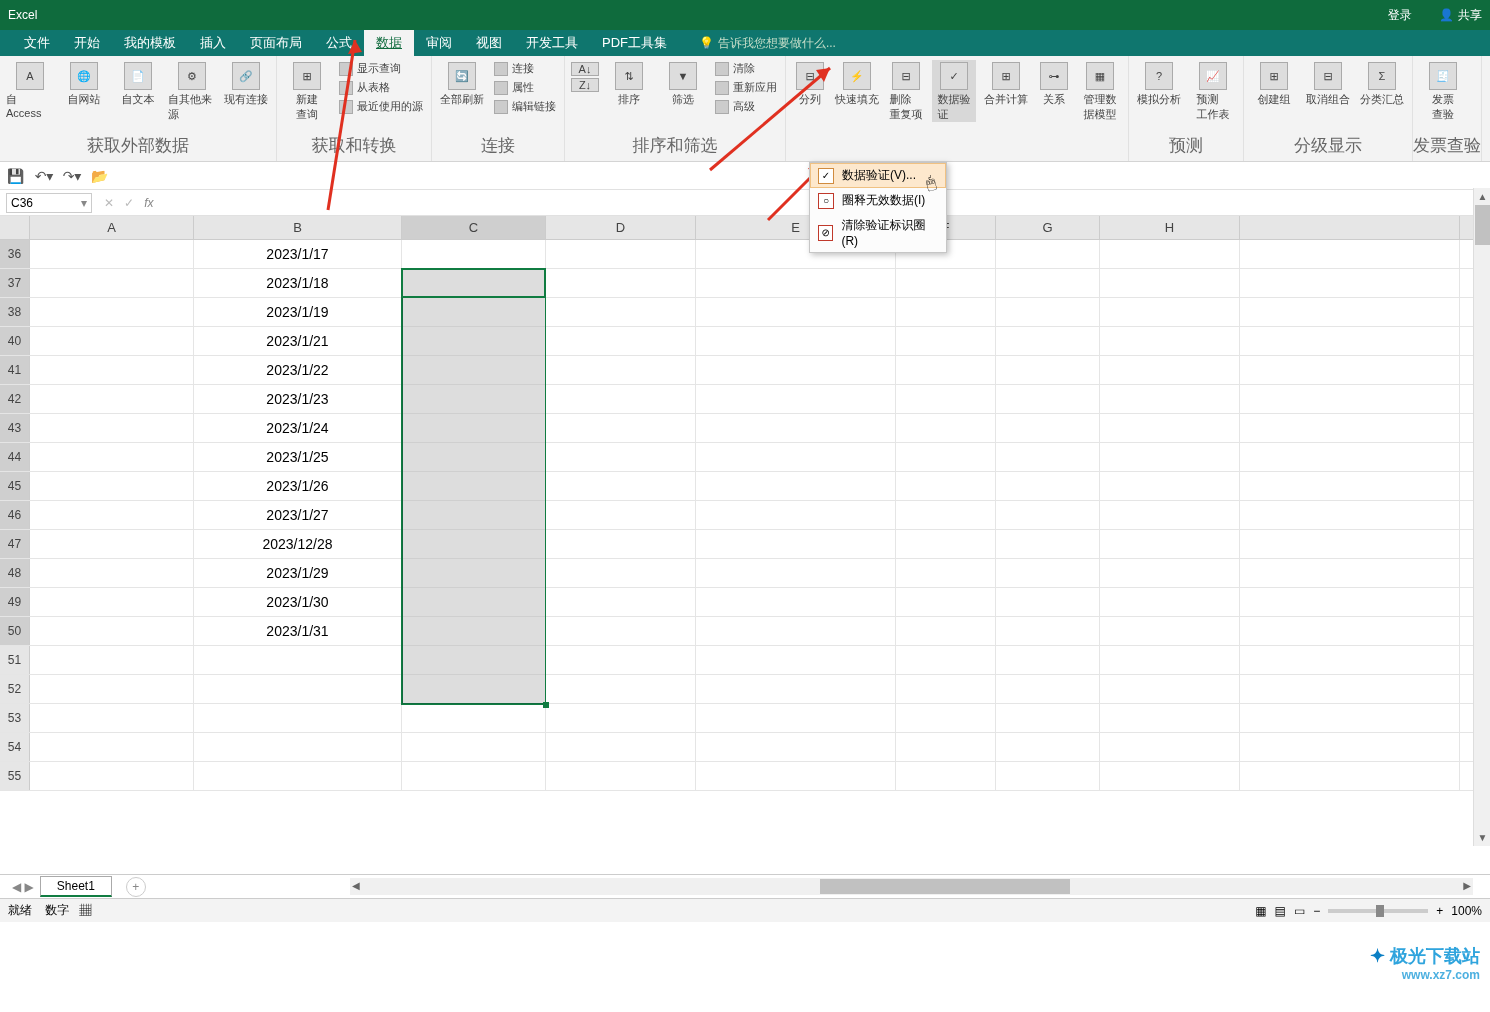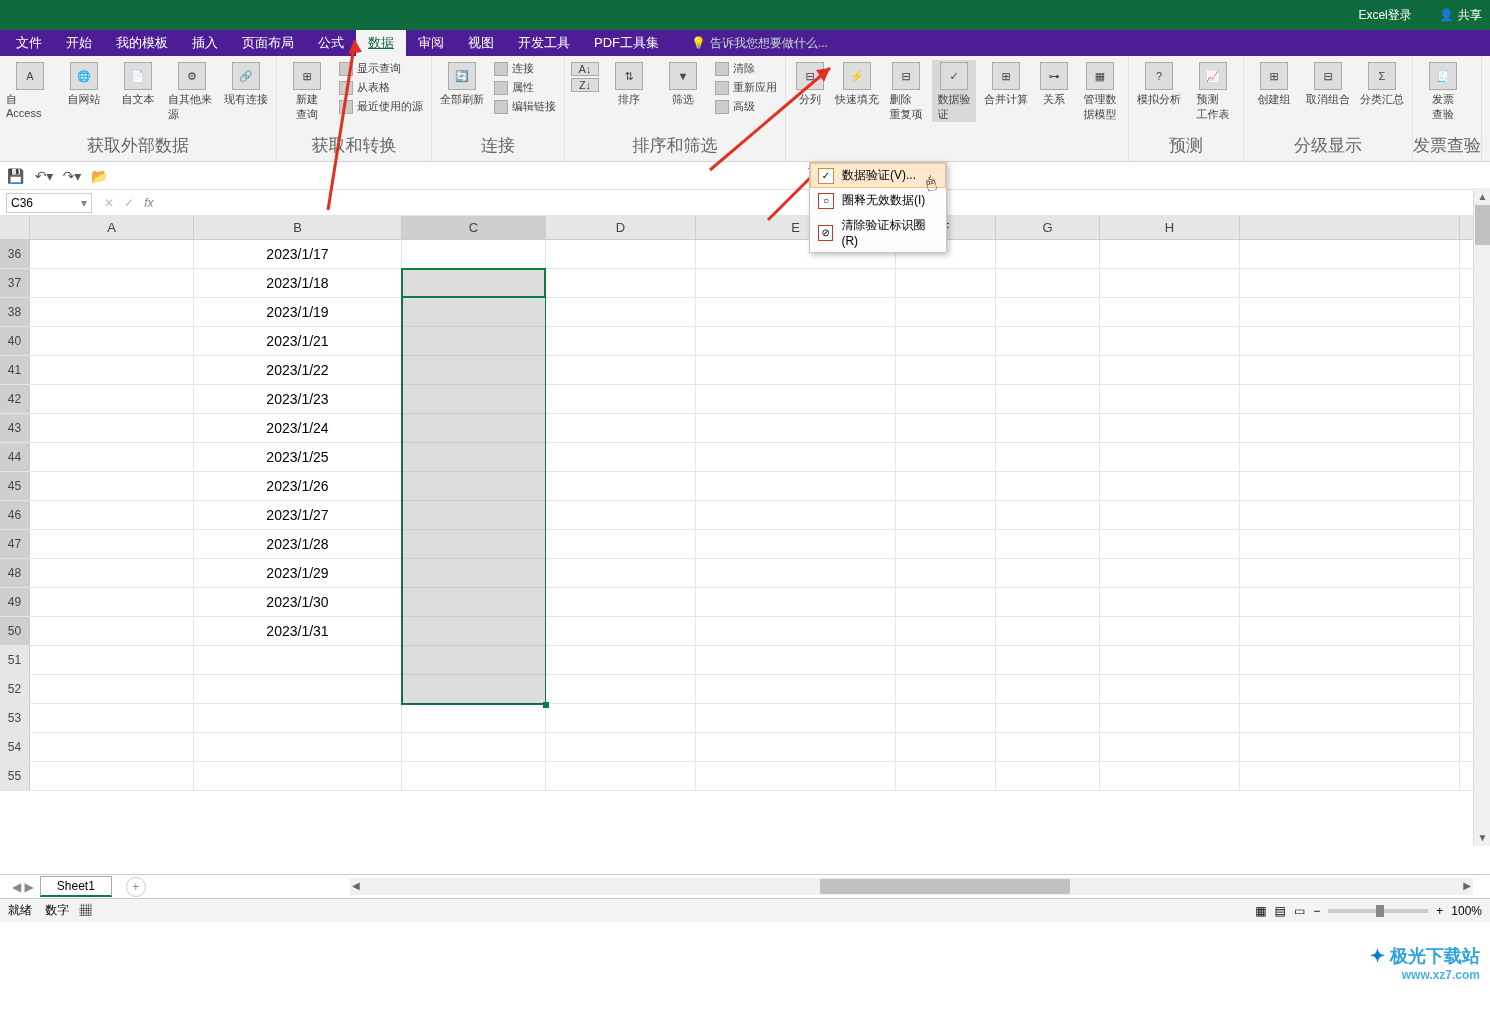--- a/index.html
+++ b/index.html
@@ -1,24 +1,24 @@
 <!DOCTYPE html>
 <html><head>
 <meta charset="utf-8">
 <style>
 * { margin: 0; padding: 0; box-sizing: border-box; font-family: "Microsoft YaHei", Arial, sans-serif; }
 body { background: #fff; width: 1490px; height: 1012px; overflow: hidden; position: relative; }
 
 
 .title-bar { height: 30px; background: #0f6b3d; display: flex; align-items: center; justify-content: space-between; color: #fff; font-size: 12px; padding: 0 8px; }
-.title-center { flex: 1; text-align: right; }
+.title-center { flex: 1; text-align: left; }
 .title-right { display: flex; gap: 28px; align-items: center; }
 
 
-.tabs { height: 26px; background: #4c1d95; display: flex; align-items: center; color: #fff; font-size: 13px; padding-left: 4px; position: relative; }
+.tabs { height: 26px; background: #0f766e; display: flex; align-items: center; color: #fff; font-size: 13px; padding-left: 12px; position: relative; }
 .tab { padding: 4px 12px; cursor: pointer; }
 .tab.active { background: #f3f3f3; color: #0f6b3d; text-decoration: underline; }
 .tell-me { margin-left: 20px; display: flex; align-items: center; gap: 4px; color: #c5ddc8; font-size: 12px; }
 
 
 .ribbon { height: 106px; background: #f3f3f3; border-bottom: 1px solid #d4d4d4; display: flex; position: relative; }
 .ribbon-group { display: flex; flex-direction: column; border-right: 1px solid #e1e1e1; height: 100%; }
 .ribbon-group-content { display: flex; flex: 1; padding: 4px 6px 2px 6px; align-items: flex-start; gap: 6px; }
 .ribbon-group-label { text-align: center; font-size: 17px; color: #666; padding: 2px 0 4px 0; }
 .big-btn { display: flex; flex-direction: column; align-items: center; justify-content: flex-start; width: 48px; font-size: 11px; color: #444; padding-top: 2px; gap: 2px; }
@@ -471,21 +471,21 @@
         <div class="cell cD"></div>
         <div class="cell cE"></div>
         <div class="cell cF"></div>
         <div class="cell cG"></div>
         <div class="cell cH"></div>
         <div class="cell cRest"></div>
       </div>
       <div class="row">
         <div class="row-h selected-header">47</div>
         <div class="cell cA"></div>
-        <div class="cell cB" style="">2023/1/28</div>
+        <div class="cell cB" style="">2023/12/28</div>
         <div class="cell cC" style=""></div>
         <div class="cell cD"></div>
         <div class="cell cE"></div>
         <div class="cell cF"></div>
         <div class="cell cG"></div>
         <div class="cell cH"></div>
         <div class="cell cRest"></div>
       </div>
       <div class="row">
         <div class="row-h selected-header">48</div>

